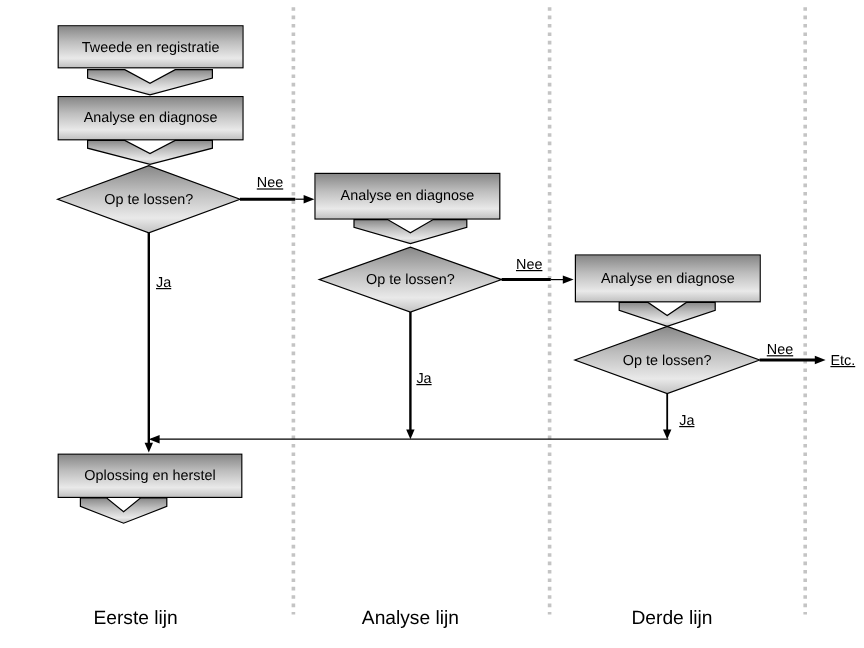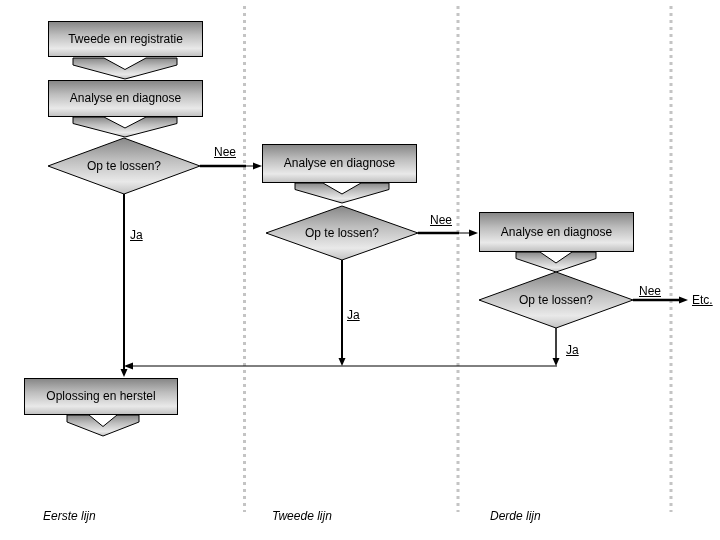--- a/index.html
+++ b/index.html
@@ -48,24 +48,23 @@
     line-height: 14px;
     white-space: nowrap;
     text-decoration: underline;
   }
   .edge-label.center {
     text-align: center;
   }
   .lane-label {
     position: absolute;
     width: 140px;
-    text-align: left;
-    font-size: 12px;
+    text-align: center;
+    font-size: 16px;
     line-height: 14px;
-    font-style: italic;
   }
 </style>
 </head>
 <body>
 
 <div class="stage">
 
   <svg class="layer" width="720" height="540" viewBox="0 0 720 540">
     <defs>
       <linearGradient id="gradShape" x1="0" y1="0" x2="0" y2="1">
@@ -110,33 +109,33 @@
     <line x1="342" y1="260" x2="342" y2="359" stroke="#000000" stroke-width="2"></line>
     <polygon points="342,366 338.5,358 345.5,358" fill="#000000"></polygon>
 
     <line x1="556" y1="328" x2="556" y2="359" stroke="#000000" stroke-width="1.5"></line>
     <polygon points="556,366 552.5,358 559.5,358" fill="#000000"></polygon>
   </svg>
 
   <div class="node-box" style="left:48px; top:21px; width:155px; height:36px;">Tweede en registratie</div>
   <div class="node-box" style="left:48px; top:80px; width:155px; height:37px;">Analyse en diagnose</div>
   <div class="diamond-label" style="left:48px; top:139px; width:152px; height:54px;">Op te lossen?</div>
-  <div class="node-box" style="left:24px; top:378px; width:154px; height:37px;">Oplossing en herstel</div>
+  <div class="node-box" style="left:48px; top:378px; width:154px; height:37px;">Oplossing en herstel</div>
 
   <div class="node-box" style="left:262px; top:144px; width:155px; height:39px;">Analyse en diagnose</div>
   <div class="diamond-label" style="left:266px; top:207px; width:152px; height:52px;">Op te lossen?</div>
 
   <div class="node-box" style="left:479px; top:212px; width:155px; height:40px;">Analyse en diagnose</div>
   <div class="diamond-label" style="left:479px; top:273px; width:154px; height:54px;">Op te lossen?</div>
 
   <div class="edge-label center" style="left:206px; top:145px; width:38px;">Nee</div>
   <div class="edge-label" style="left:130px; top:228px;">Ja</div>
   <div class="edge-label center" style="left:422px; top:213px; width:38px;">Nee</div>
   <div class="edge-label" style="left:347px; top:308px;">Ja</div>
   <div class="edge-label center" style="left:631px; top:284px; width:38px;">Nee</div>
   <div class="edge-label" style="left:566px; top:343px;">Ja</div>
   <div class="edge-label" style="left:692px; top:293px;">Etc.</div>
 
   <div class="lane-label" style="left:43px; top:509px;">Eerste lijn</div>
-  <div class="lane-label" style="left:272px; top:509px;">Tweede lijn</div>
+  <div class="lane-label" style="left:272px; top:509px;">Analyse lijn</div>
   <div class="lane-label" style="left:490px; top:509px;">Derde lijn</div>
 
 </div>
 
 </body></html>

